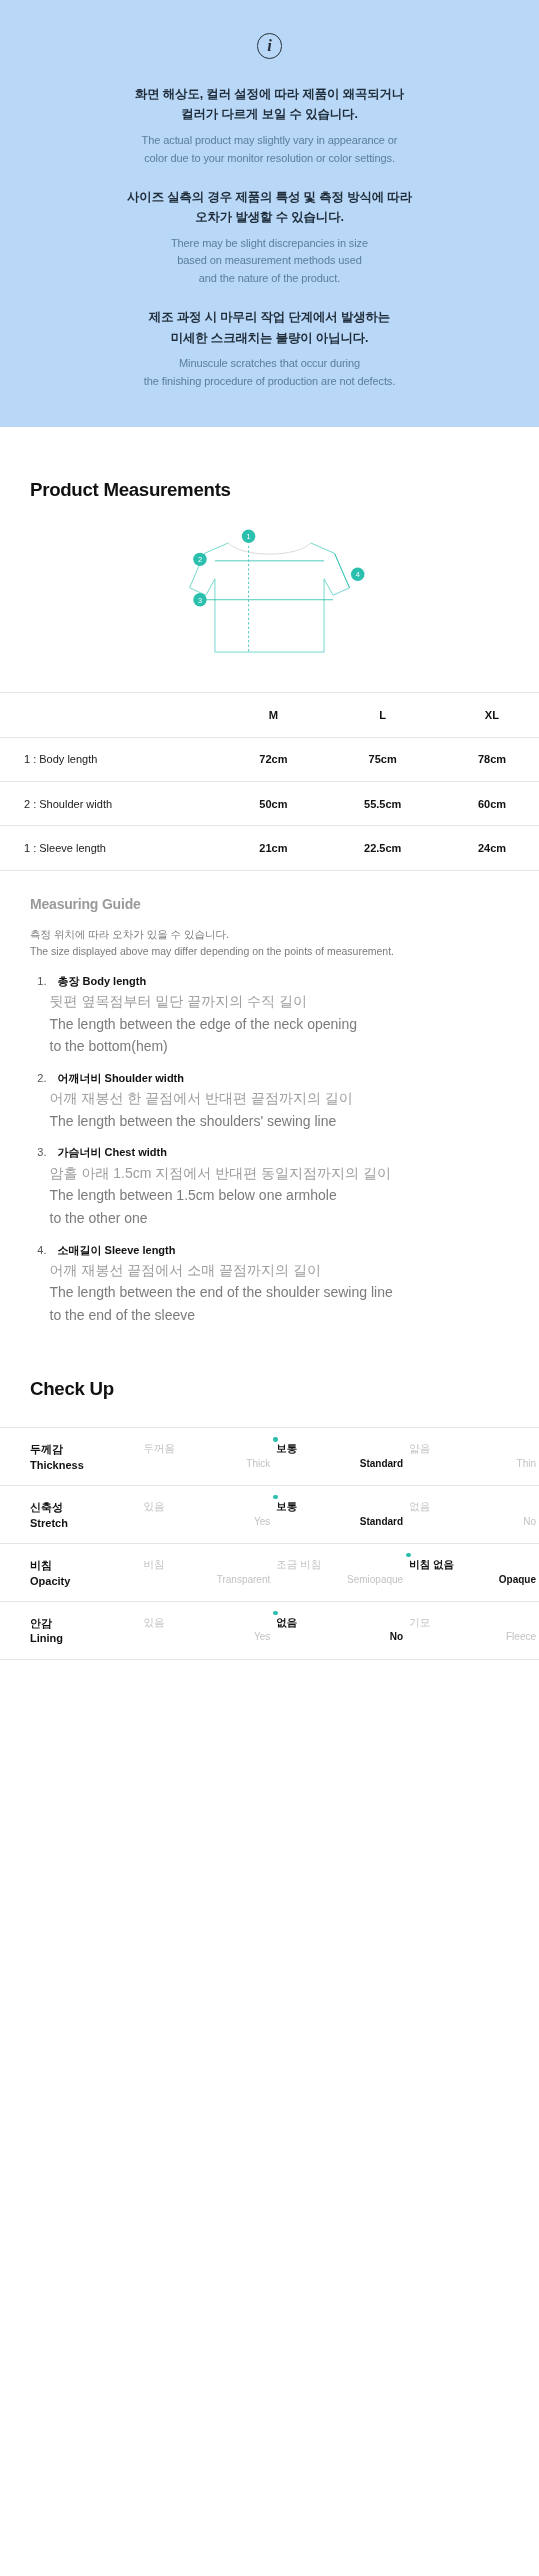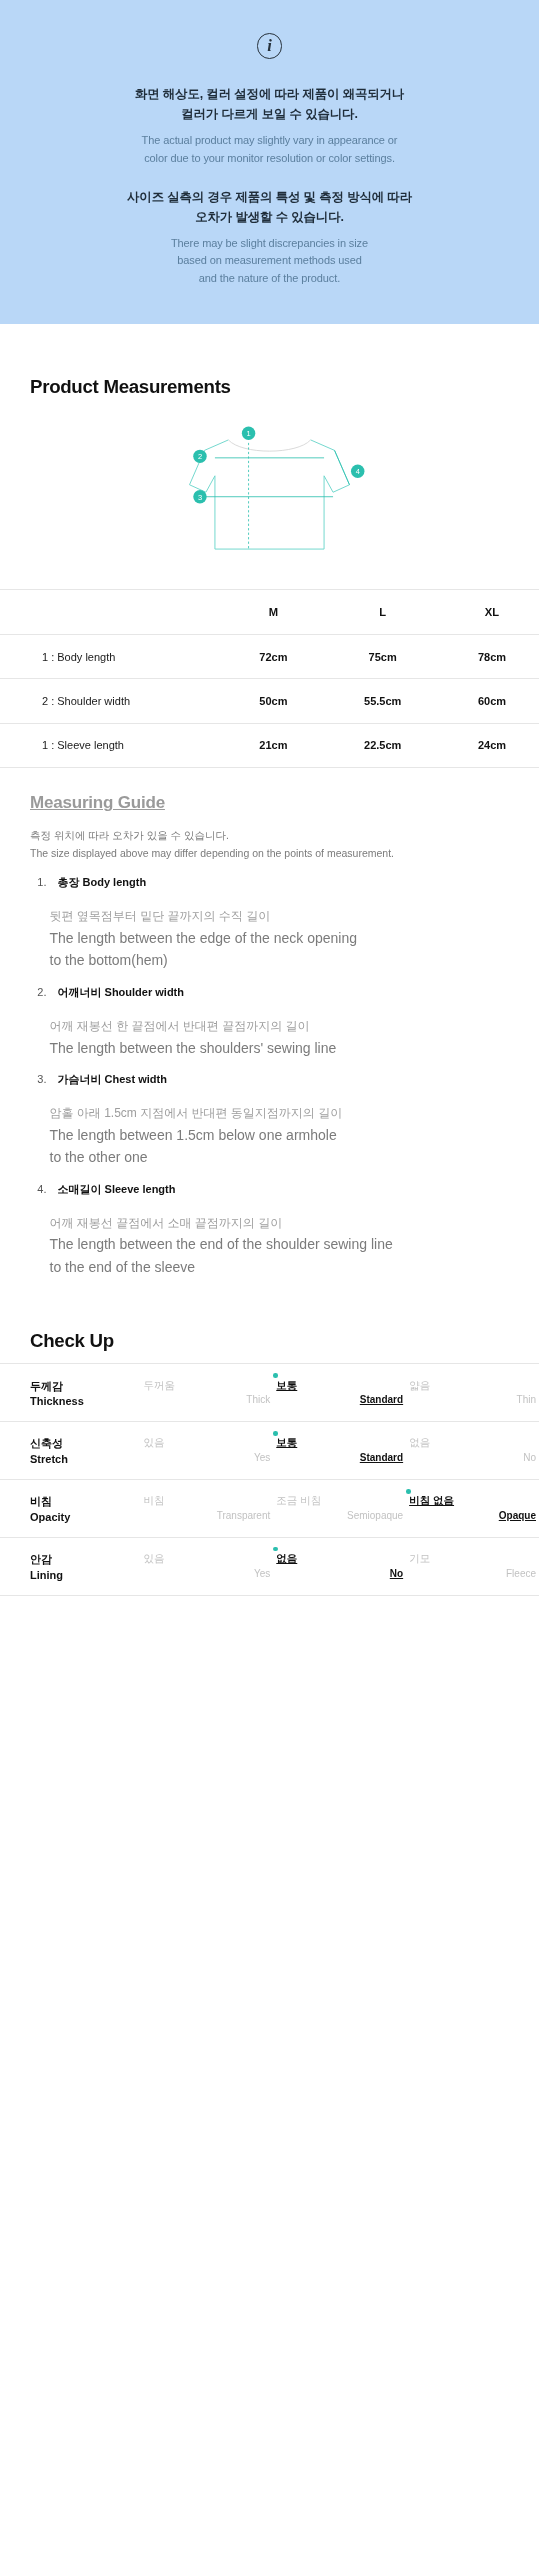--- a/index.html
+++ b/index.html
@@ -74,37 +74,36 @@
   }
   .mtable th, .mtable td {
     border-top: 0.7px solid #e6e6e6;
     padding: 15.7px 0;
     text-align: center;
     font-weight: bold;
     color: #111;
   }
   .mtable th:first-child, .mtable td:first-child {
     text-align: left;
-    padding-left: 42px;
+    padding-left: 24px;
     font-weight: normal;
     color: #1a1a1a;
     width: 42%;
   }
   .mtable thead th { font-size: 11.2px; }
   .mtable tbody tr:last-child td { border-bottom: 0.7px solid #e6e6e6; }
 
   
   .guide { padding: 25.5px 30px 0 30px; }
   .guide-title {
-    font-size: 17px;
+    font-size: 14px;
     font-weight: bold;
     color: #9a9a9a;
     margin-bottom: 13.5px;
     letter-spacing: -0.2px;
-    text-decoration: underline;
   }
   .guide-note {
     font-size: 10.5px;
     color: #7b7b7b;
     line-height: 1.68;
     margin-bottom: 12px;
   }
   .guide-list {
     margin: 0;
     padding-left: 19.5px;
@@ -112,39 +111,39 @@
   .guide-list > li {
     margin-bottom: 12px;
     font-size: 11px;
     color: #1a1a1a;
     line-height: 1.55;
   }
   .guide-list > li::marker { color: #555; }
   .gi-head { font-weight: bold; color: #111; margin-left: 8px; }
   .gi-sub {
     display: block;
-    font-size: 12px;
+    font-size: 14px;
     color: #9d9d9d;
     line-height: 1.62;
-    margin-top: 16px;
+    margin-top: 0;
   }
   .gi-sub-en {
     display: block;
     font-size: 14px;
     color: #7b7b7b;
     line-height: 1.62;
   }
 
   
   .checkup-title { padding-top: 39px; padding-bottom: 4.5px; }
   .ctable {
     width: 100%;
     border-collapse: collapse;
     font-size: 10.5px;
-    margin-top: 7px;
+    margin-top: 23px;
     border-radius: 13px;
   }
   .ctable tr { border-top: 0.7px solid #e6e6e6; }
   .ctable tr:last-child { border-bottom: 0.7px solid #e6e6e6; }
   .ctable td {
     padding: 14.2px 3px;
     vertical-align: top;
   }
   .ctable td.label {
     padding-left: 30px;
@@ -152,21 +151,21 @@
   }
   .ctable td.opt {
     width: 24.6%;
     position: relative;
     padding-left: 3px;
   }
   .lab-ko { display: block; font-weight: bold; color: #111; font-size: 11px; }
   .lab-en { display: block; font-weight: bold; color: #111; font-size: 11px; margin-top: 1.5px; }
   .opt-ko { display: block; font-size: 10.5px; color: #c2c2c2; }
   .opt-en { display: block; font-size: 10px; color: #c2c2c2; margin-top: 1.5px; text-align: right; }
-  .opt.active .opt-ko, .opt.active .opt-en { color: #111; font-weight: bold; text-decoration: underline; }
+  .opt.active .opt-ko, .opt.active .opt-en { color: #111; font-weight: bold; }
   .dot {
     position: absolute;
     top: 9px; left: 0px;
     width: 4.5px; height: 4.5px;
     border-radius: 50%;
     background: #2bbfae;
   }
   .opt:not(.active) .dot { display: none; }
   .spacer-bottom { height: 33px; }
 </style>
@@ -178,20 +177,24 @@
   <div class="notice">
     <div class="notice-icon">i</div>
     <div id="notice-blocks">
         <div class="notice-block">
           <div class="notice-ko">화면 해상도, 컬러 설정에 따라 제품이 왜곡되거나<br>컬러가 다르게 보일 수 있습니다.</div>
           <div class="notice-en">The actual product may slightly vary in appearance or<br>color due to your monitor resolution or color settings.</div>
         </div>
         <div class="notice-block">
           <div class="notice-ko">사이즈 실측의 경우 제품의 특성 및 측정 방식에 따라<br>오차가 발생할 수 있습니다.</div>
           <div class="notice-en">There may be slight discrepancies in size<br>based on measurement methods used<br>and the nature of the product.</div>
+        </div>
+        <div class="notice-block">
+          <div class="notice-ko">제조 과정 시 마무리 작업 단계에서 발생하는<br>미세한 스크래치는 불량이 아닙니다.</div>
+          <div class="notice-en">Minuscule scratches that occur during<br>the finishing procedure of production are not defects.</div>
         </div>
       </div>
   </div>
 
   <div class="section measure-title">
     <div class="section-title">Product Measurements</div>
   </div>
 
   <div class="diagram-wrap">
     <svg width="247" height="157" viewBox="0 0 330 210">

